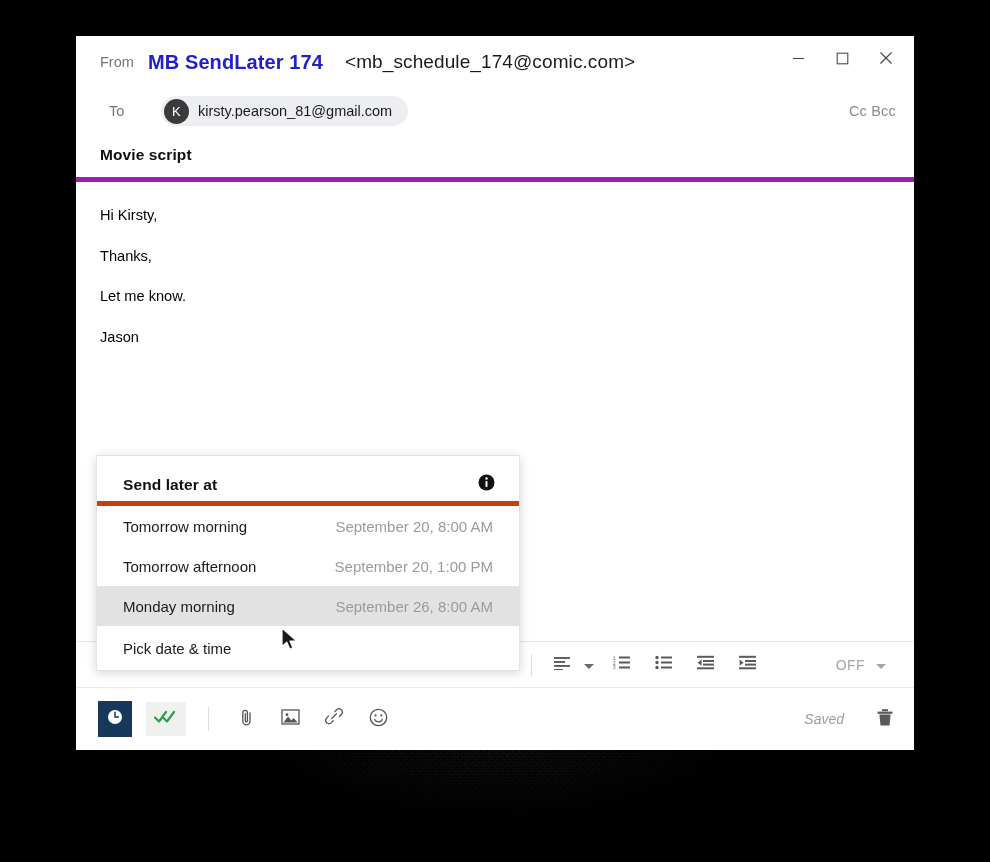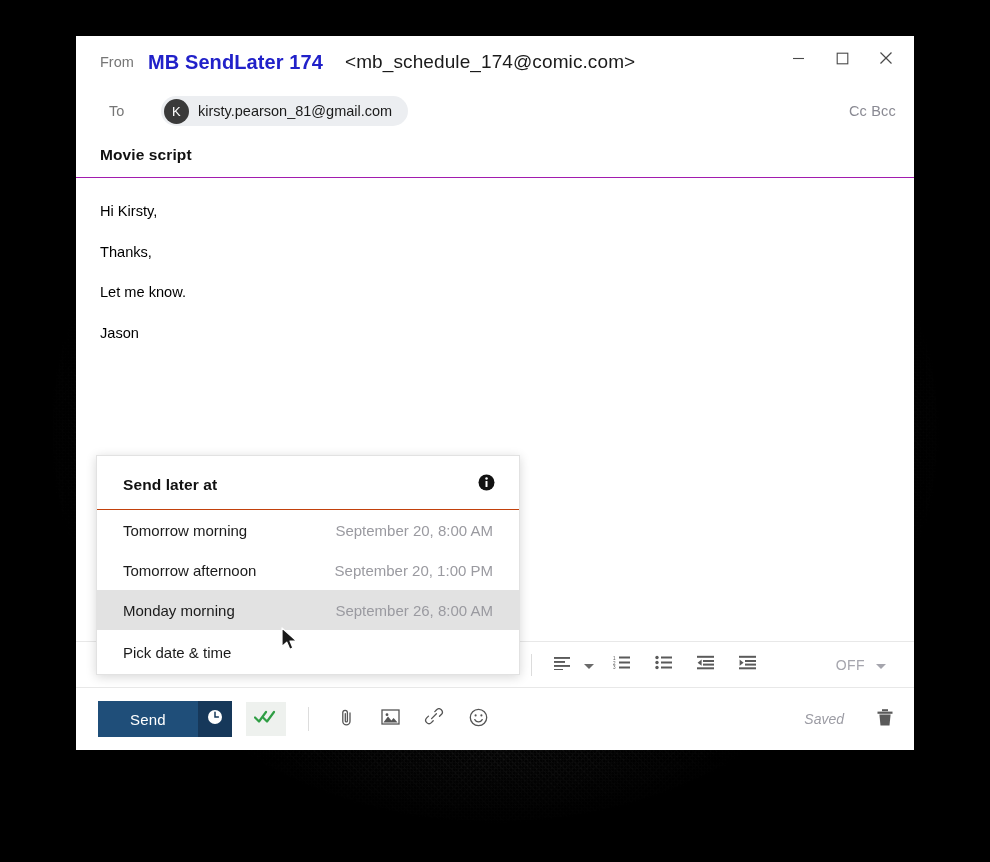--- a/index.html
+++ b/index.html
@@ -156,21 +156,21 @@
     color: #8a8a93;
     font-size: 14.5px;
     letter-spacing: .2px;
   }
 
   .subject {
     padding: 12px 24px 13px 24px;
     font-size: 15.5px;
     font-weight: bold;
     color: #111111;
-    border-bottom: 1px solid #a21caf;
+    border-bottom: 5px solid #a21caf;
     letter-spacing: .1px;
   }
 
   
   .body {
     padding: 26px 24px 0 24px;
     font-size: 14.6px;
     line-height: 1.0;
     color: #000000;
     height: 400px;
@@ -299,22 +299,22 @@
     top: 455px;
     width: 422px;
     background: #ffffff;
     border: 1px solid #e2e2e2;
     box-shadow: 0 2px 10px rgba(0,0,0,0.16);
     z-index: 30;
   }
   .popup-head {
     display: flex;
     align-items: center;
-    padding: 18px 24px 14px 26px;
-    border-bottom: 1px solid #c2410c;
+    padding: 18px 24px 6px 26px;
+    border-bottom: 5px solid #c2410c;
     margin: 0 0 0 0;
   }
   .popup-title {
     font-size: 15.5px;
     font-weight: bold;
     color: #111111;
     letter-spacing: .1px;
   }
   .info-icon { margin-left: auto; display: flex; }
   .opt {
@@ -475,21 +475,20 @@
         <span>
           <svg width="10" height="7" viewBox="0 0 10 7">
               <path d="M0 1 L5 6 L10 1 Z" fill="#a5a5ad"></path>
             </svg>
         </span>
       </div>
     </div>
 
     <div class="actionbar">
       <div class="send-group">
-        <div class="send-btn">Send</div>
         <div class="send-clock">
           <span>
             <svg width="16" height="16" viewBox="0 0 16 16">
               <circle cx="8" cy="8" r="7" fill="#ffffff"></circle>
               <path d="M8 3.3 L8 8 L11.4 8" stroke="#16385a" stroke-width="1.5" fill="none" stroke-linecap="round"></path>
             </svg>
           </span>
         </div>
       </div>
 

